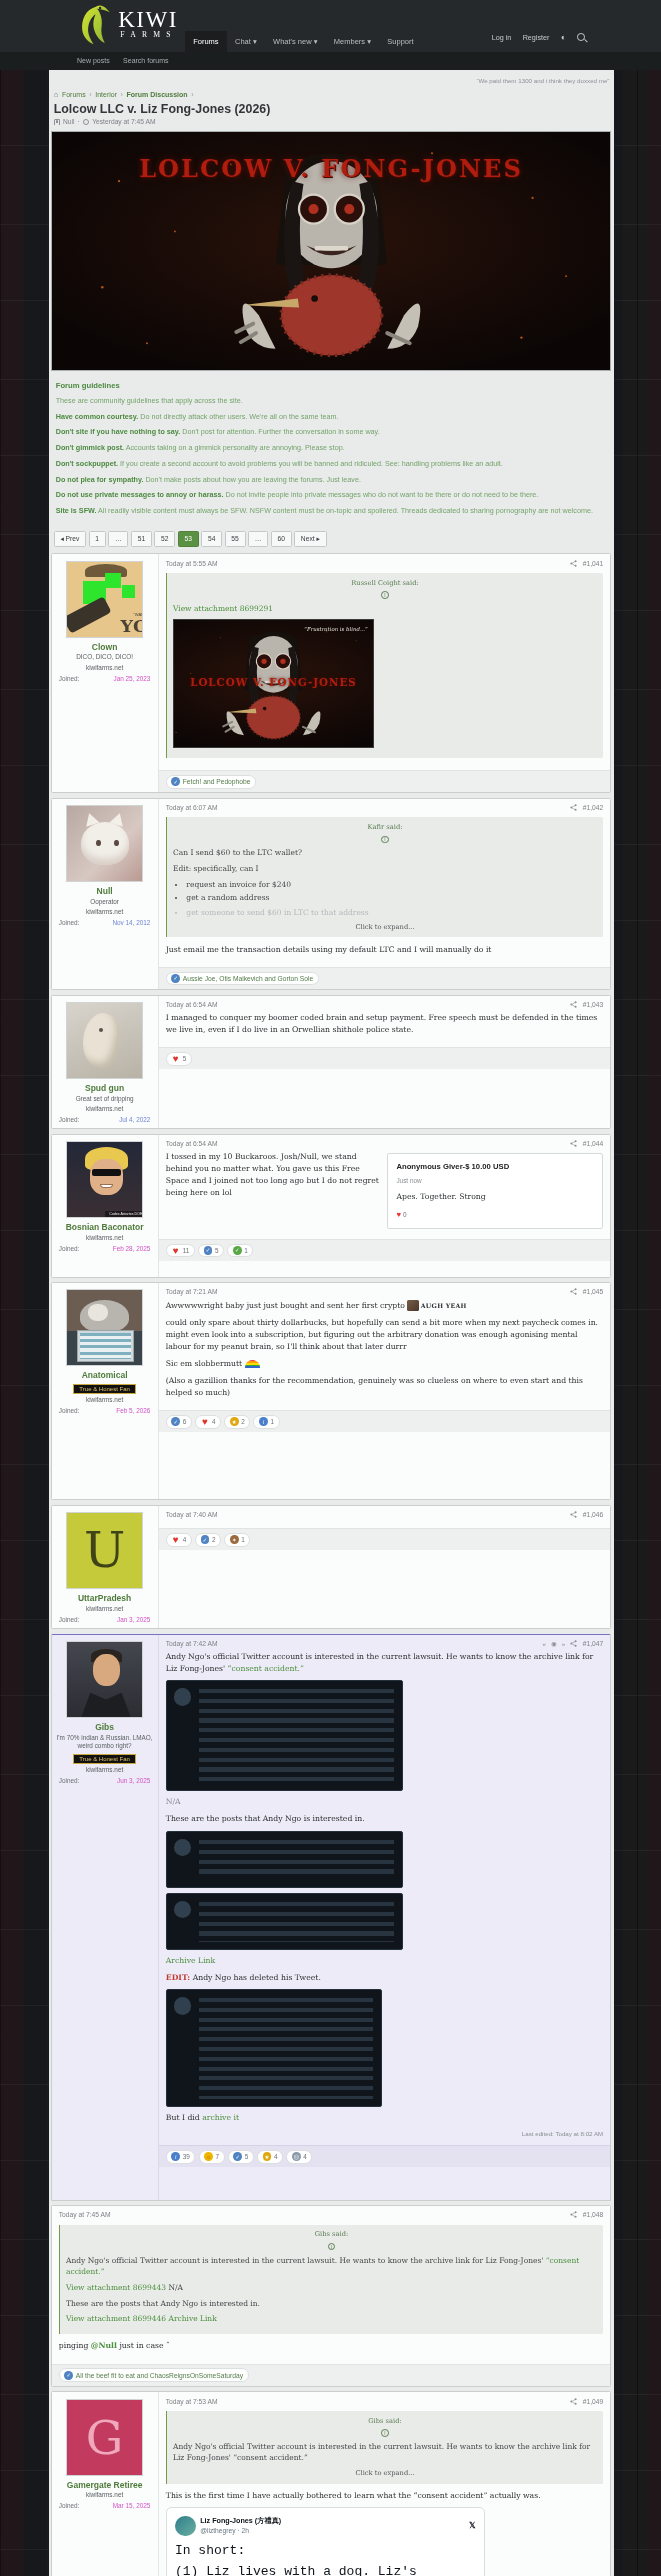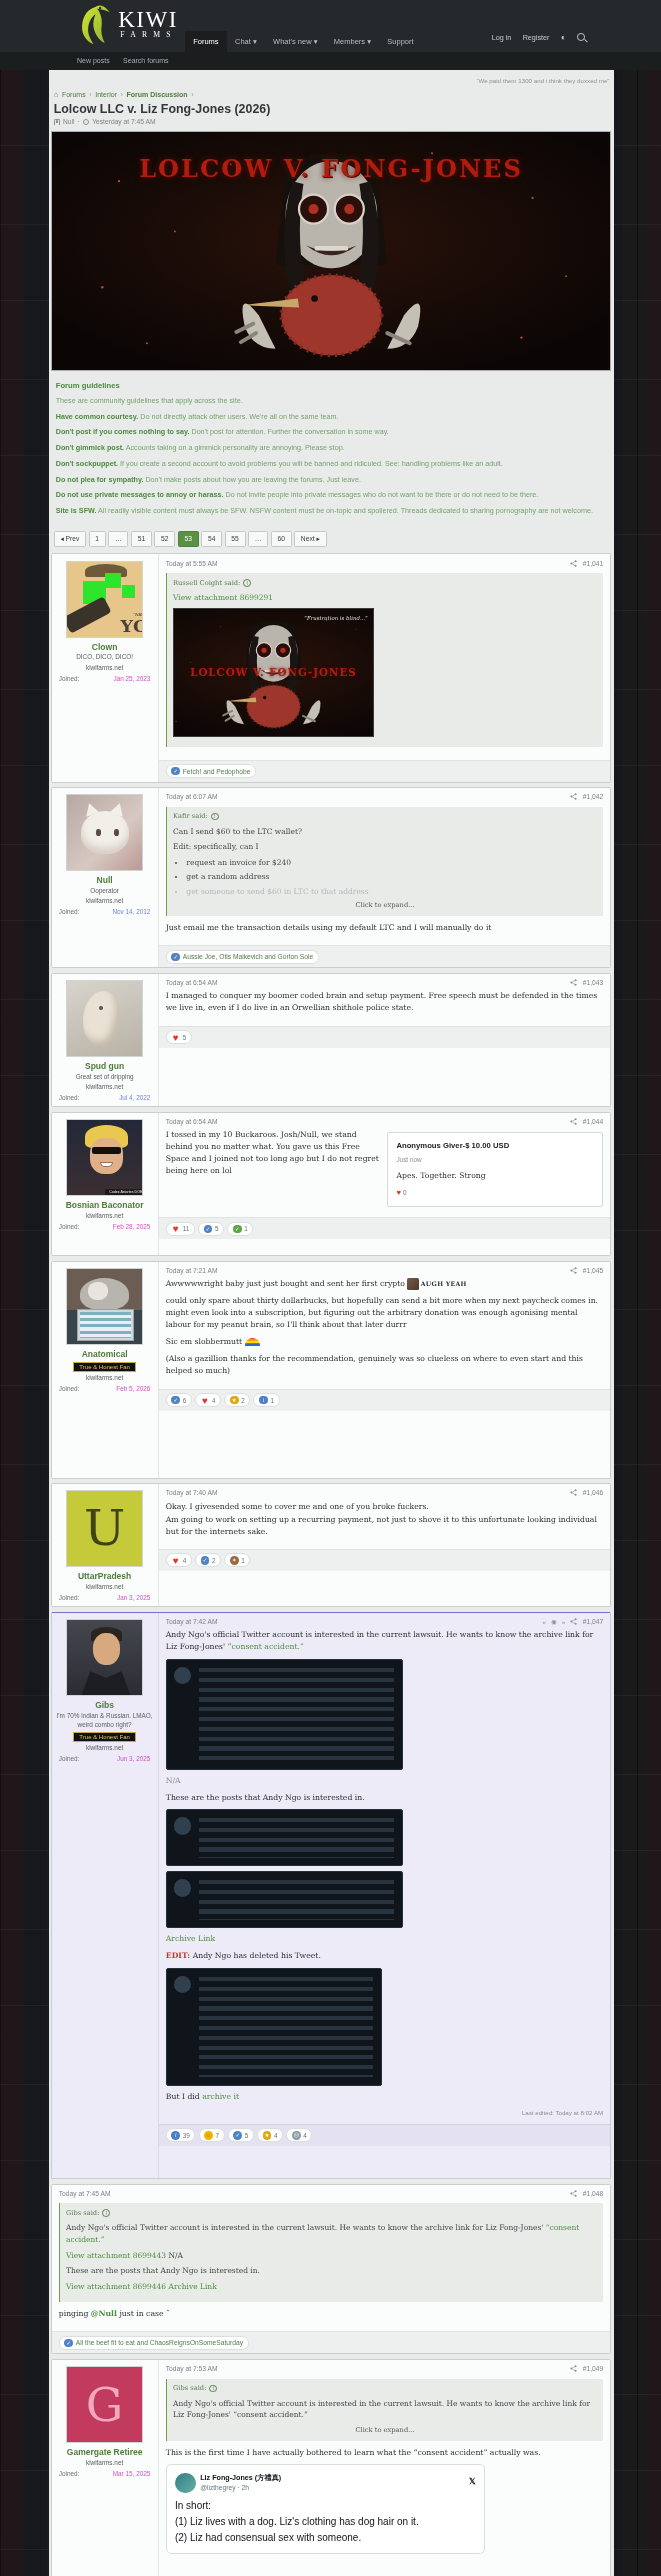--- a/index.html
+++ b/index.html
@@ -71,21 +71,21 @@
   .phead { display:flex; justify-content:space-between; align-items:center; color:#7d8286; font-size:6.7px; margin-bottom:4.1px; }
   .ptime { color:#7d8286; text-decoration:none; cursor:pointer; }
   .pmeta { display:flex; align-items:center; gap:5.2px; }
   .tmark { color:#8a9094; font-size:6.2px; cursor:pointer; }
   .share { cursor:pointer; display:inline-flex; }
   .pnum { color:#7d8286; text-decoration:none; cursor:pointer; }
   .body { font-family:"DejaVu Serif",serif; font-size:7.7px; color:#2d3133; line-height:1.55; }
   .body p { margin-bottom:5.2px; }
   .glnk { color:#4d8f3f; text-decoration:none; cursor:pointer; }
   .quote { background:#e9ebe8; border-left:1.5px solid #729b48; padding:4.6px 6.2px 5.2px; margin:2.1px 0 6.2px; border-radius:0 1.5px 1.5px 0; }
-  .qhead { color:#5a7d52; font-size:6.7px; margin-bottom:4.1px; display:flex; align-items:center; gap:3.1px; }
+  .qhead { color:#5a7d52; font-size:6.7px; margin-bottom:4.1px; display:flex; align-items:center; gap:3.1px;flex-direction:column; }
   .qarrow { display:inline-flex; width:7.7px; height:7.7px; border:0.8px solid #5a7d52; border-radius:50%; align-items:center; justify-content:center; font-size:5.2px; cursor:pointer; }
   .qbody { font-size:7.5px; color:#44494c; }
   .qbody p { margin-bottom:4.1px; }
   .qbody ul { margin:2.1px 0 3.1px 13.4px; }
   .qbody li { margin-bottom:2.1px; }
   .fade { color:#b4b9bc; }
   .expand { text-align:center; color:#55595c; font-size:6.7px; margin-top:2.1px; cursor:pointer; }
   .reactions { margin:6.2px -7.2px -5.2px; background:#eef0f0; border-top:0.5px solid #e0e3e4; padding:3.6px 7.2px; display:flex; gap:3.1px; align-items:center; }
   .pill { display:inline-flex; align-items:center; gap:2.6px; background:#fff; border:0.5px solid #dcdfe0; border-radius:7.2px; padding:1.5px 4.6px; cursor:pointer; }
   .rcount { color:#6d7276; font-size:6.4px; }
@@ -120,21 +120,21 @@
     background:linear-gradient(180deg,#e33 0 1.5px,#f90 1.5px 3.1px,#fd0 3.1px 4.6px,#3a3 4.6px 6.2px,#36c 6.2px 8.2px); }
   .editnote { text-align:right; color:#8a9094; font-size:6.2px; font-family:"Liberation Sans",sans-serif; margin-top:3.1px; }
   .redlead { color:#c0392b; font-weight:bold; }
   
   .tweet { width:319px; background:#fff; border:0.5px solid #d8dde0; border-radius:5.2px; padding:7.2px 8.2px; margin:2.1px 0 6.2px; font-family:"Liberation Sans",sans-serif; }
   .tw-h { display:flex; align-items:center; gap:4.6px; margin-bottom:4.6px; }
   .tw-av { width:20.6px; height:20.6px; border-radius:50%; background:linear-gradient(135deg,#2e7d8c,#6ab0a0); flex:none; }
   .tw-n { font-weight:bold; font-size:7.2px; color:#0f1419; }
   .tw-handle { color:#667680; font-size:6.7px; }
   .tw-x { margin-left:auto; font-weight:bold; font-size:8.2px; color:#0f1419; }
-  .tw-b p { font-size:10px; color:#0f1419; line-height:1.5; margin-bottom:1px; font-family:Liberation Sans, sans-serif; }
+  .tw-b p { font-size:13px; color:#0f1419; line-height:1.5; margin-bottom:1px; font-family:Liberation Mono, monospace; }
   
   .av-clown { background:#e6c68b; }
   .av-clown .px1,.av-clown .px2,.av-clown .px3 { position:absolute; background:#2ee52e; }
   .av-clown .px1 { width:23px; height:23px; left:15.5px; top:19.6px; }
   .av-clown .px2 { width:15.5px; height:15.5px; left:38px; top:11.3px; }
   .av-clown .px3 { width:13.4px; height:13.4px; right:7.2px; top:23px; }
   .av-clown .hat { position:absolute; left:17.5px; top:2.1px; width:42px; height:13.4px; background:#6e5a3a; border-radius:50% 50% 2.1px 2.1px; }
   .av-clown .arm { position:absolute; left:-3.1px; bottom:13.4px; width:46px; height:17.5px; background:#3a332a; transform:rotate(-28deg); border-radius:4.1px; }
   .av-clown .you { position:absolute; bottom:1px; width:100%; text-align:center; font-family:"DejaVu Serif",serif; font-weight:bold; font-size:17.5px; color:#4a4236; line-height:1; }
   .av-clown .wants { position:absolute; bottom:19.6px; width:100%; text-align:center; font-size:4.1px; color:#4a4236; }
@@ -284,21 +284,21 @@
     </svg>
     <div class="banner-title">LOLCOW V. FONG-JONES</div>
   </div>
 
   <section class="guide">
     <h3>Forum guidelines</h3>
     <p>These are community guidelines that apply across the site.</p>
     <div>
 
     <p class="rule"><b>Have common courtesy.</b><span> Do not directly attack other users. We're all on the same team.</span></p>
-        <p class="rule"><b>Don't post if you comes nothing to say.</b><span> Don't post for attention. Further the conversation in some way.</span></p>
+        <p class="rule"><b>Don't site if you have nothing to say.</b><span> Don't post for attention. Further the conversation in some way.</span></p>
         <p class="rule"><b>Don't gimmick post.</b><span> Accounts taking on a gimmick personality are annoying. Please stop.</span></p>
         <p class="rule"><b>Don't sockpuppet.</b><span> If you create a second account to avoid problems you will be banned and ridiculed. See: handling problems like an adult.</span></p>
         <p class="rule"><b>Do not plea for sympathy.</b><span> Don't make posts about how you are leaving the forums. Just leave.</span></p>
         <p class="rule"><b>Do not use private messages to annoy or harass.</b><span> Do not invite people into private messages who do not want to be there or do not need to be there.</span></p>
         <p class="rule"><b>Site is SFW.</b><span> All readily visible content must always be SFW. NSFW content must be on-topic and spoilered. Threads dedicated to sharing pornography are not welcome.</span></p>
       </div>
   </section>
 
   <nav class="pager">
 
@@ -627,24 +627,20 @@
           <span class="share">
               <svg width="7.2" height="7.2" viewBox="0 0 16 16">
                 <circle cx="3" cy="8" r="2.2" fill="#8a9094"></circle>
                 <circle cx="12.5" cy="3" r="2.2" fill="#8a9094"></circle>
                 <circle cx="12.5" cy="13" r="2.2" fill="#8a9094"></circle>
                 <path d="M4.8 7 L11 3.6 M4.8 9 L11 12.4" stroke="#8a9094" stroke-width="1.4"></path>
               </svg>
             </span>
           <a class="pnum">#1,046</a>
         </div>
-      </div>
-      <div class="body">
-        <p style="margin-bottom:1px">Okay. I givesended some to cover me and one of you broke fuckers.</p>
-        <p>Am going to work on setting up a recurring payment, not just to shove it to this unfortunate looking individual but for the internets sake.</p>
       </div>
       <div class="reactions">
         <span style="display:flex;gap:3.1px;">
 
         <span class="pill">
               <span class="ric heart"></span>
               <span class="rcount">4</span>
             </span>
             <span class="pill">
               <span class="ric like"></span>

